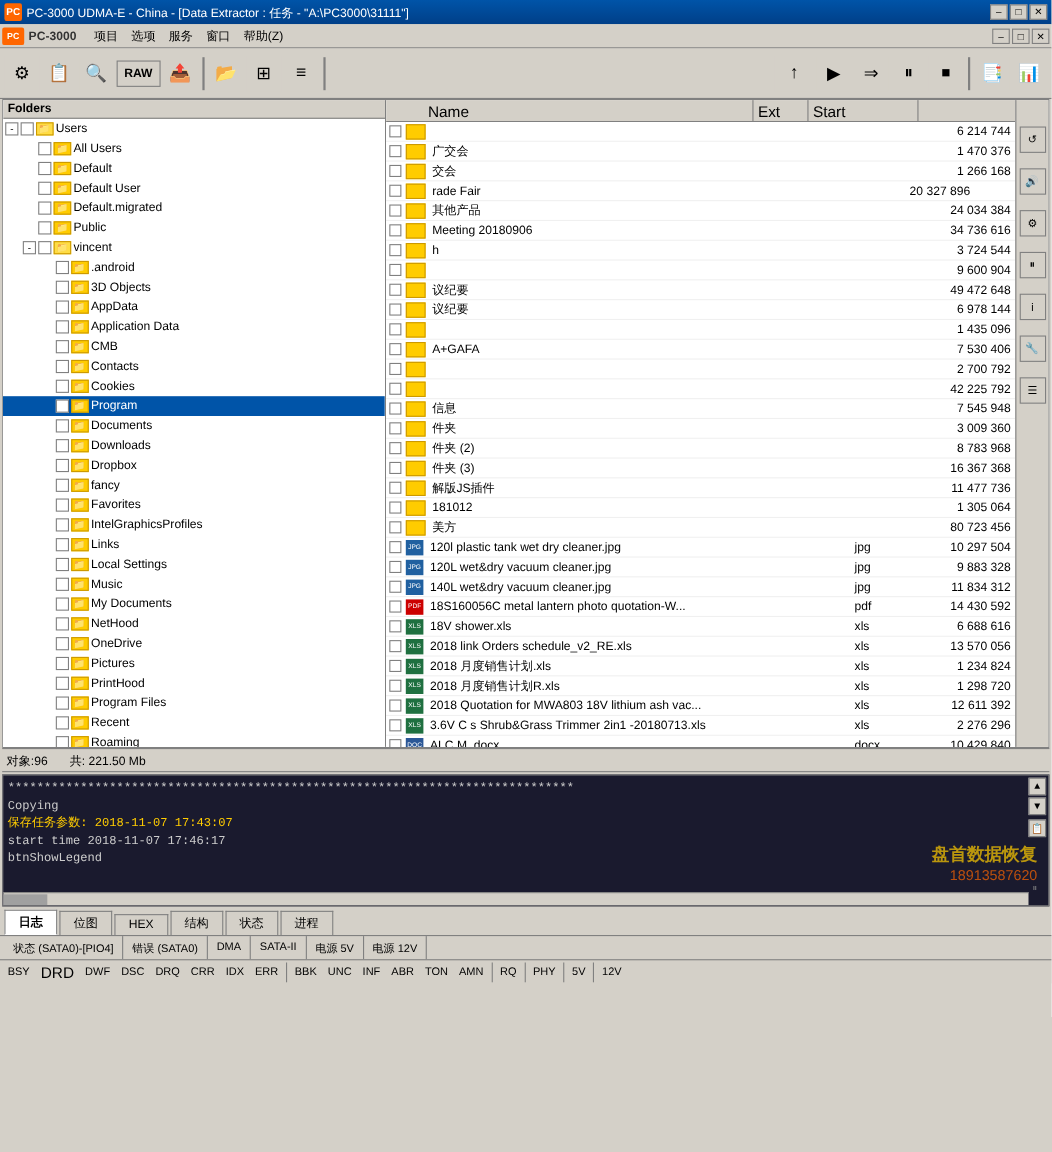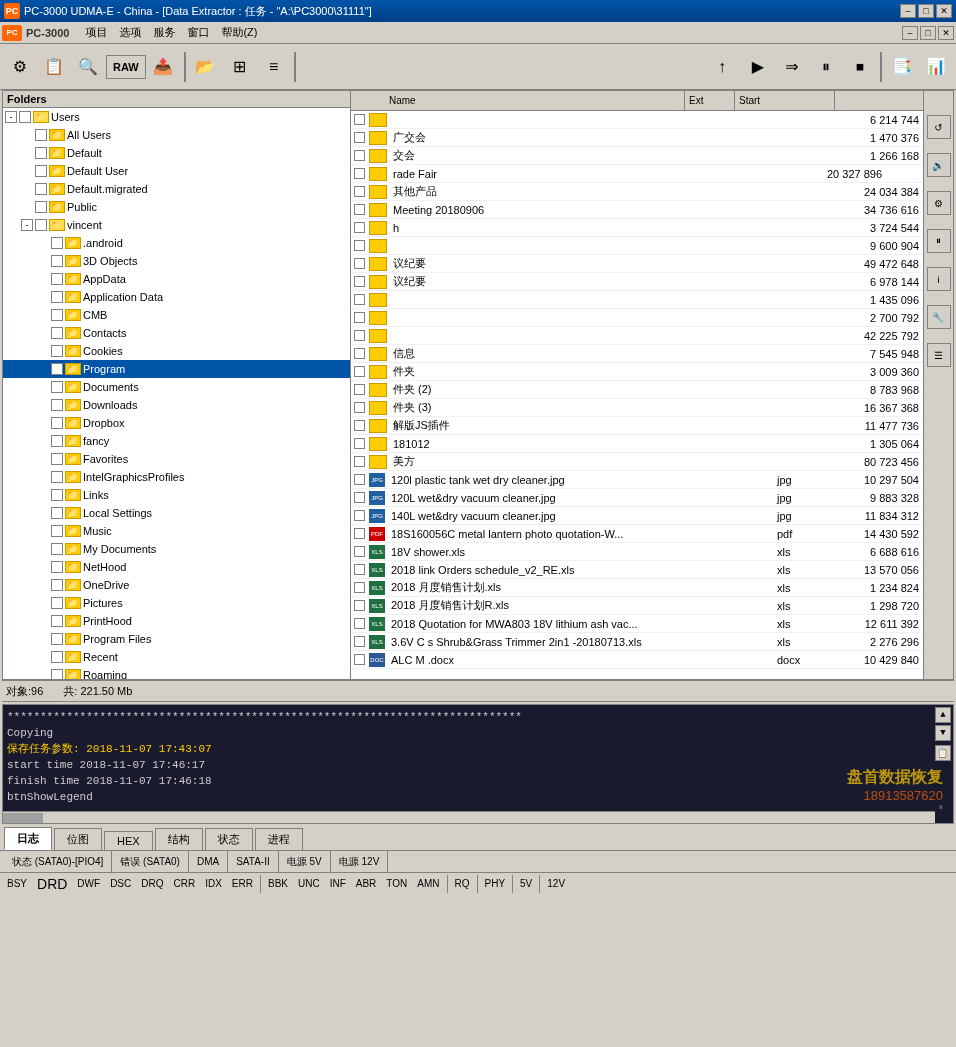--- a/index.html
+++ b/index.html
@@ -40,21 +40,21 @@
     .tree-item .indent { display: inline-block; }
     .tree-item .expander { width: 12px; height: 12px; border: 1px solid #808080; background: white; display: inline-flex; align-items: center; justify-content: center; font-size: 9px; cursor: pointer; margin-right: 2px; flex-shrink: 0; }
     .tree-item .checkbox { width: 12px; height: 12px; border: 1px solid #808080; background: white; display: inline-flex; align-items: center; justify-content: center; margin-right: 2px; flex-shrink: 0; }
     .tree-item .folder-icon { width: 16px; height: 12px; background: #ffcc00; border: 1px solid #cc9900; margin-right: 2px; flex-shrink: 0; display: inline-flex; align-items: center; justify-content: center; font-size: 9px; }
     .tree-item .folder-icon.open { background: #ffdd44; }
     .tree-item .item-label { font-size: 11px; }
     
     
     .file-panel { flex: 1; display: flex; flex-direction: column; overflow: hidden; }
     .file-list-header { display: flex; background: #d4d0c8; border-bottom: 1px solid #808080; height: 20px; align-items: center; }
-    .file-col-header { padding: 2px 4px; font-size: 10px; border-right: 1px solid #808080; height: 100%; display: flex; align-items: center; cursor: pointer; }
+    .file-col-header { padding: 2px 4px; font-size: 14px; border-right: 1px solid #808080; height: 100%; display: flex; align-items: center; cursor: pointer; }
     .file-list { flex: 1; overflow-y: auto; overflow-x: auto; background: white; }
     .file-row { display: flex; align-items: center; height: 18px; border-bottom: 1px solid #f0f0f0; cursor: pointer; }
     .file-cell { padding: 1px 4px; font-size: 11px; overflow: hidden; text-overflow: ellipsis; white-space: nowrap; }
     .file-checkbox { width: 16px; height: 18px; display: flex; align-items: center; justify-content: center; flex-shrink: 0; }
     
     
     .status-bar { background: #d4d0c8; height: 22px; display: flex; align-items: center; padding: 0 4px; border-top: 1px solid #808080; border-bottom: 1px solid #808080; margin: 0 2px; gap: 20px; }
     .status-item { font-size: 11px; }
     
     
@@ -482,20 +482,29 @@
     <span style="width:18px;height:14px;background:#ffcc00;border:1px solid #cc9900;display:inline-block;margin:0 2px;flex-shrink:0;"></span>
     <div class="file-cell col-name" style="flex:1;"></div>
     <div class="file-cell col-ext" style="width:50px;"></div>
     <div class="file-cell col-start" style="width:100px;text-align:right;">1 435 096</div>
   </div>
         <div class="file-row">
     <div class="file-checkbox">
             <span style="width:11px;height:11px;border:1px solid #808080;background:white;display:inline-block;"></span>
           </div>
     <span style="width:18px;height:14px;background:#ffcc00;border:1px solid #cc9900;display:inline-block;margin:0 2px;flex-shrink:0;"></span>
+    <div class="file-cell col-name" style="flex:1;">A+GAFA</div>
+    <div class="file-cell col-ext" style="width:50px;"></div>
+    <div class="file-cell col-start" style="width:100px;text-align:right;">7 530 406</div>
+  </div>
+        <div class="file-row">
+    <div class="file-checkbox">
+            <span style="width:11px;height:11px;border:1px solid #808080;background:white;display:inline-block;"></span>
+          </div>
+    <span style="width:18px;height:14px;background:#ffcc00;border:1px solid #cc9900;display:inline-block;margin:0 2px;flex-shrink:0;"></span>
     <div class="file-cell col-name" style="flex:1;"></div>
     <div class="file-cell col-ext" style="width:50px;"></div>
     <div class="file-cell col-start" style="width:100px;text-align:right;">2 700 792</div>
   </div>
         <div class="file-row">
     <div class="file-checkbox">
             <span style="width:11px;height:11px;border:1px solid #808080;background:white;display:inline-block;"></span>
           </div>
     <span style="width:18px;height:14px;background:#ffcc00;border:1px solid #cc9900;display:inline-block;margin:0 2px;flex-shrink:0;"></span>
     <div class="file-cell col-name" style="flex:1;"></div>
@@ -691,21 +700,20 @@
 </div>
 
 <div class="log-area" id="log-area">
   <div class="log-btn" style="position:absolute;right:2px;top:2px;background:#d4d0c8;border:1px solid #808080;width:16px;height:16px;cursor:pointer;">▲</div>
   <div class="log-btn" style="position:absolute;right:2px;top:20px;background:#d4d0c8;border:1px solid #808080;width:16px;height:16px;cursor:pointer;">▼</div>
   <div class="log-btn" style="position:absolute;right:2px;top:40px;background:#d4d0c8;border:1px solid #808080;width:16px;height:16px;cursor:pointer;">📋</div>
   <div class="log-line">******************************************************************************</div>
   <div class="log-line">Copying</div>
   <div class="log-line log-highlight">保存任务参数:  2018-11-07  17:43:07</div>
   <div class="log-line">    start  time  2018-11-07  17:46:17</div>
-  <div class="log-line">    finish time  2018-11-07  17:46:18</div>
   <div class="log-line">btnShowLegend</div>
   <div class="log-watermark">
     <div class="log-watermark-1">盘首数据恢复</div>
     <div class="log-watermark-2">18913587620</div>
     <div style="color:#888; font-size:9px;">⏸</div>
   </div>
 
   <div style="position:absolute;bottom:0;left:0;right:18px;height:12px;background:#d4d0c8;border-top:1px solid #808080;">
     <div style="width:40px;height:10px;background:#a0a0a0;margin:1px 0;"></div>
   </div>

